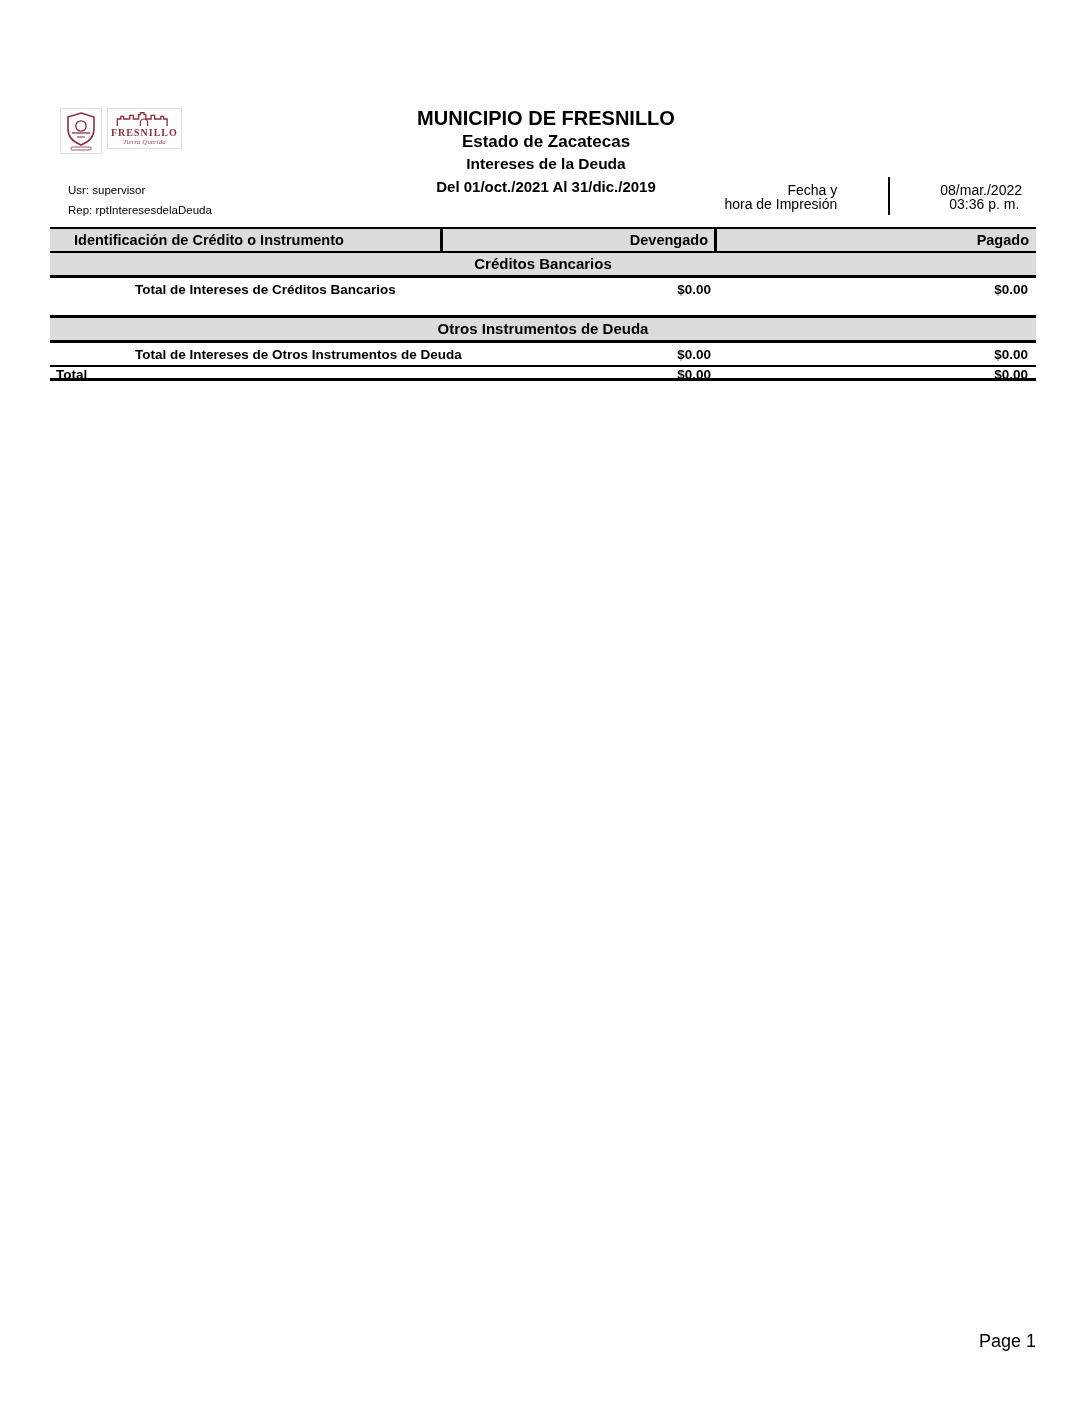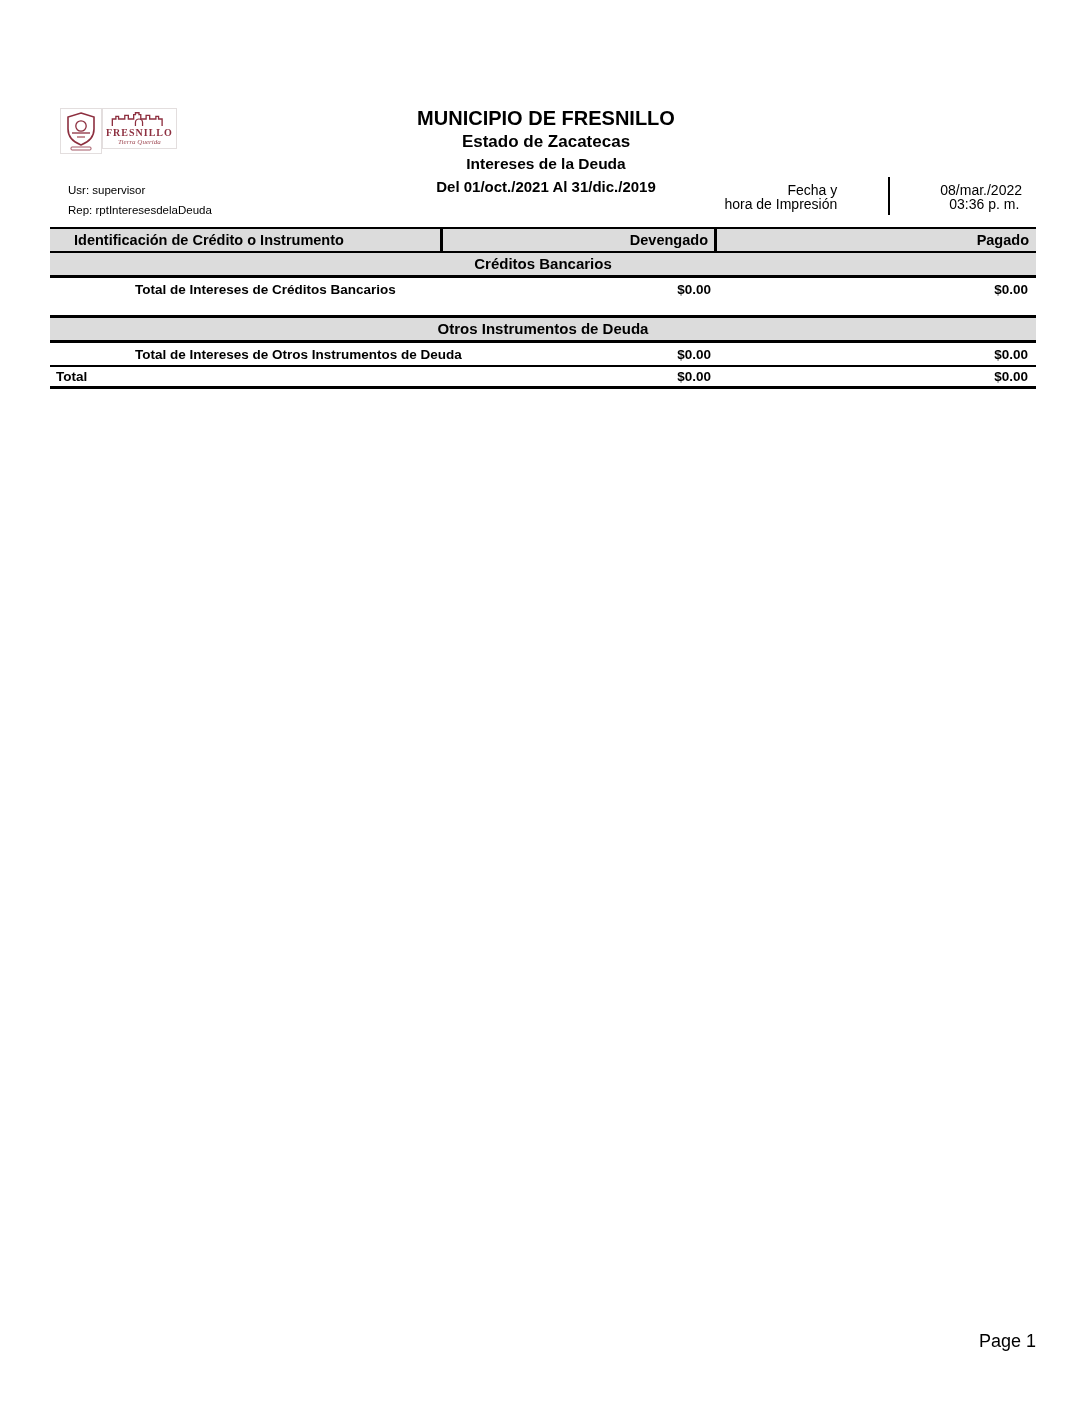--- a/index.html
+++ b/index.html
@@ -9,21 +9,21 @@
     background:#ffffff;
     font-family:"Liberation Sans", sans-serif;
     color:#000;
     position:relative;
     overflow:hidden;
   }
 
   
   .logo-block {
     position:absolute; top:108px; left:60px;
-    display:flex; align-items:flex-start;text-align:right;
+    display:flex; gap:5px; align-items:flex-start;text-align:right;
   }
   .logo-card {
     background:#fff; border:1px solid #e3dede;
     padding:2px 3px; display:flex; flex-direction:column; align-items:center;
   }
   .wordmark {
     font-family:"Liberation Serif", serif;
     font-size:10px; letter-spacing:1px; color:#8d2f3f; font-weight:bold;
     line-height:10px; margin-top:1px;
   }
@@ -79,21 +79,21 @@
 
   .data-row { height:22px; align-items:center; font-weight:bold; font-size:13.5px; }
   .data-row .label { padding-left:85px; white-space:nowrap; }
   .data-row .val   { text-align:right; padding-right:6px; }
   .data-row .val.last { padding-right:8px; }
 
   .gap-row { height:15px; }
 
   .total-row {
     border-top:2px solid #000; border-bottom:3px solid #000;
-    height:24px; align-items:center; font-weight:bold; font-size:13.5px;
+    height:16px; align-items:center; font-weight:bold; font-size:13.5px;
   }
   .total-row .label { padding-left:6px; }
   .total-row .val   { text-align:right; padding-right:6px; }
   .total-row .val.last { padding-right:8px; }
 
   
   .page-footer {
     position:absolute; right:52px; top:1331px;
     font-size:18px;
     margin-left:44px;

